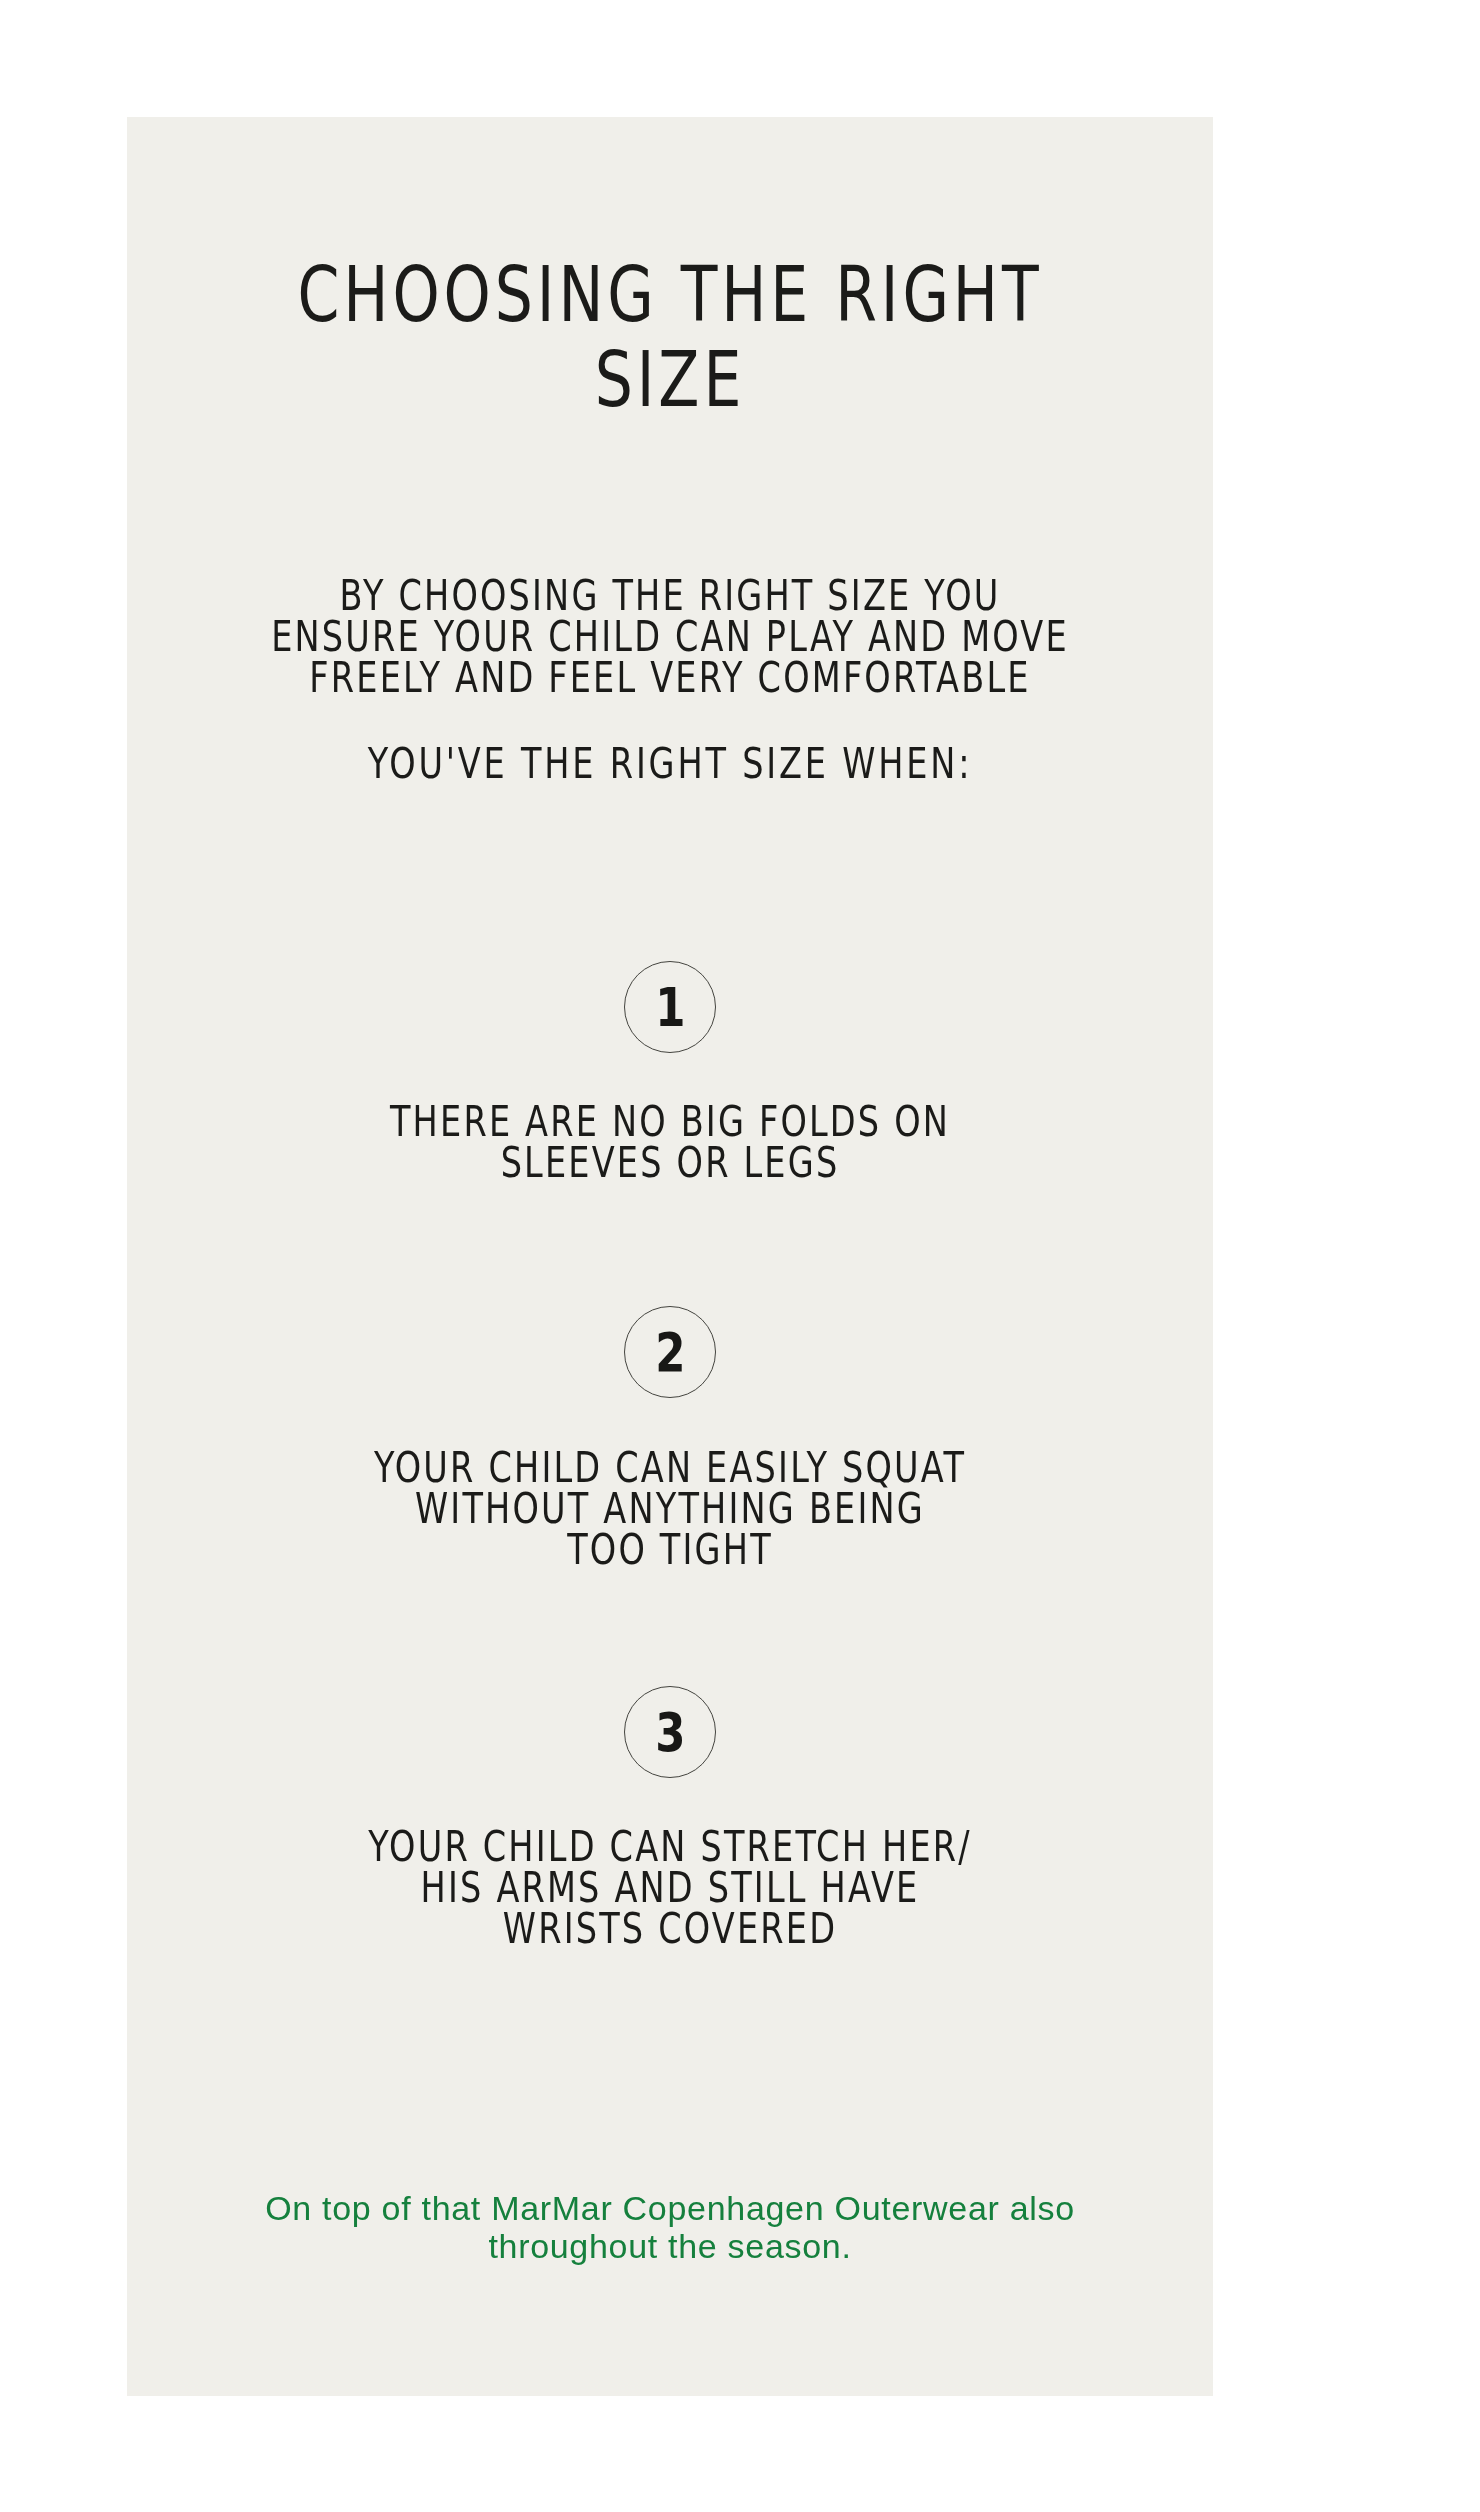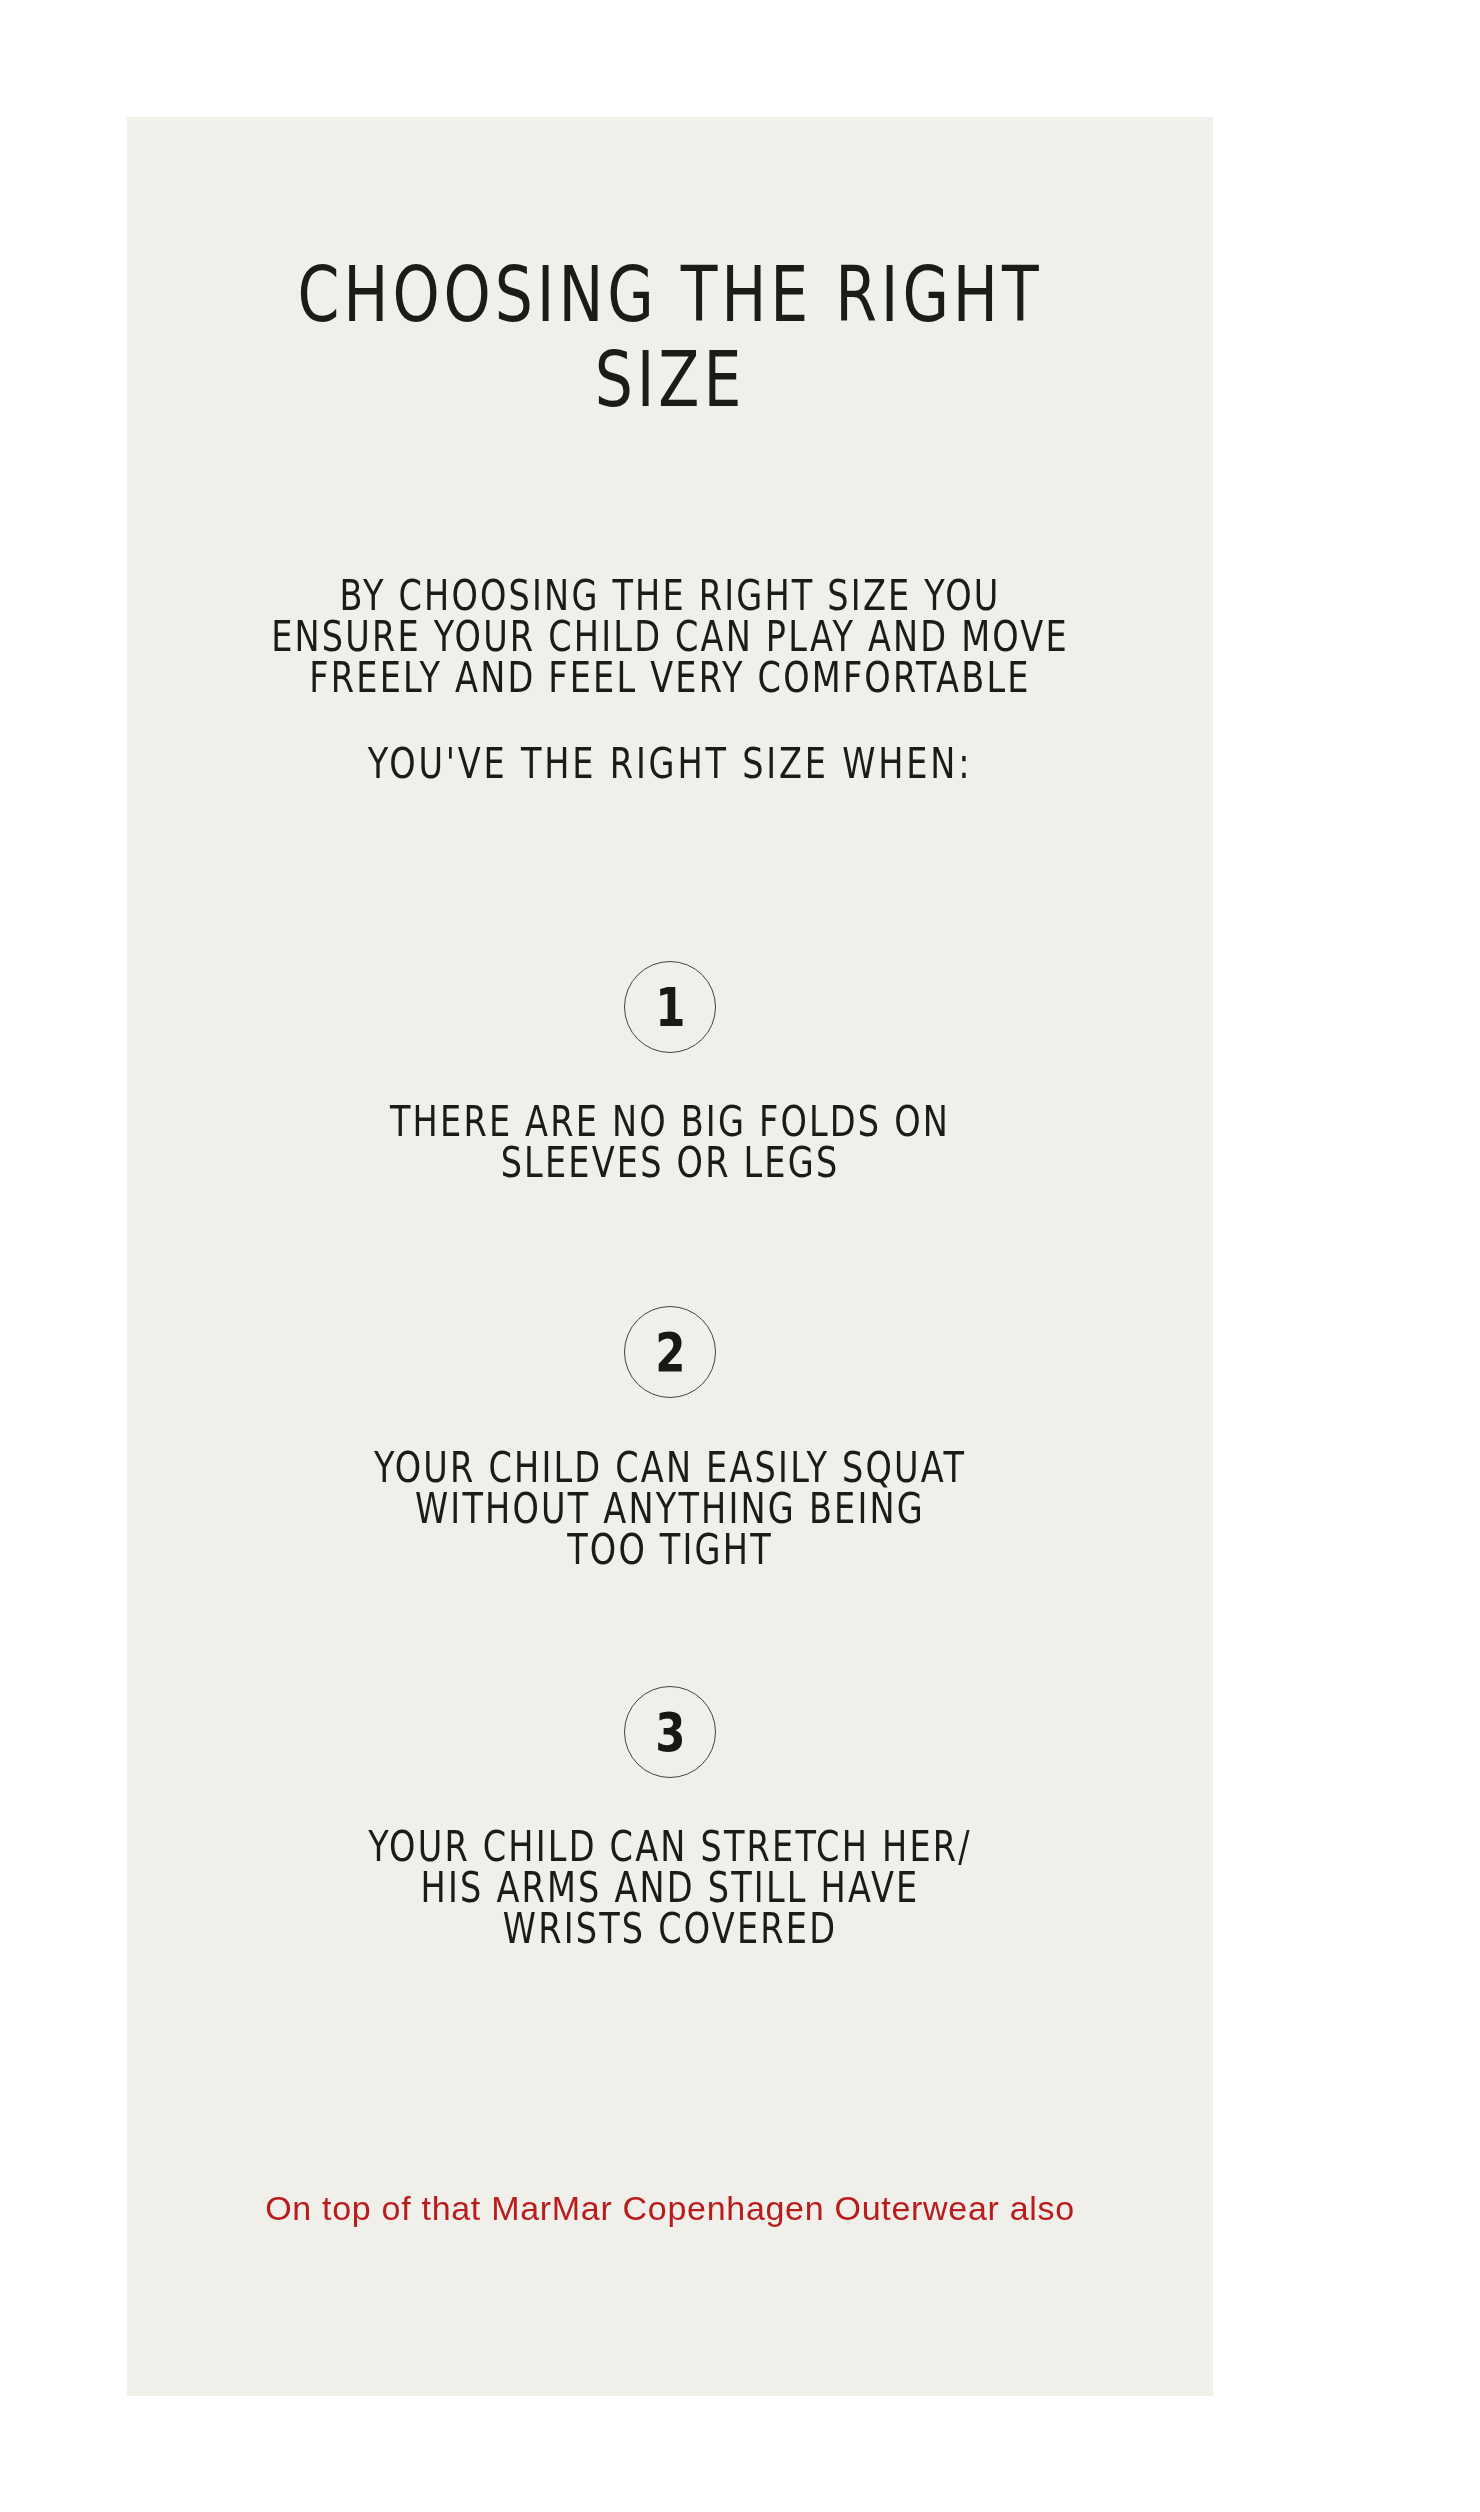--- a/index.html
+++ b/index.html
@@ -86,21 +86,21 @@
     line-height: 41px;
     font-weight: 400;
   }
   .step-text-1 { top: 984px; }
   .step-text-2 { top: 1330px; }
   .step-text-3 { top: 1709px; }
   .footer {
     top: 2072px;
     font-family: "Liberation Sans", sans-serif;
     font-weight: 300;
-    color: #b91c1c;
+    color: #15803d;
     font-size: 34px;
     letter-spacing: 0.7px;
     line-height: 38px;
   }
   .line { display: block; }
 </style>
 </head>
 <body>
 
 <div class="panel">
@@ -136,16 +136,17 @@
     <span class="num">3</span>
   </div>
   <div class="abs hand step-text step-text-3">
     <span class="line">YOUR CHILD CAN STRETCH HER/</span>
     <span class="line">HIS ARMS AND STILL HAVE</span>
     <span class="line">WRISTS COVERED</span>
   </div>
 
   <div class="abs footer">
     <span class="line">On top of that MarMar Copenhagen Outerwear also</span>
+    <span class="line">throughout the season.</span>
   </div>
 
 </div>
 
 
 </body></html>

